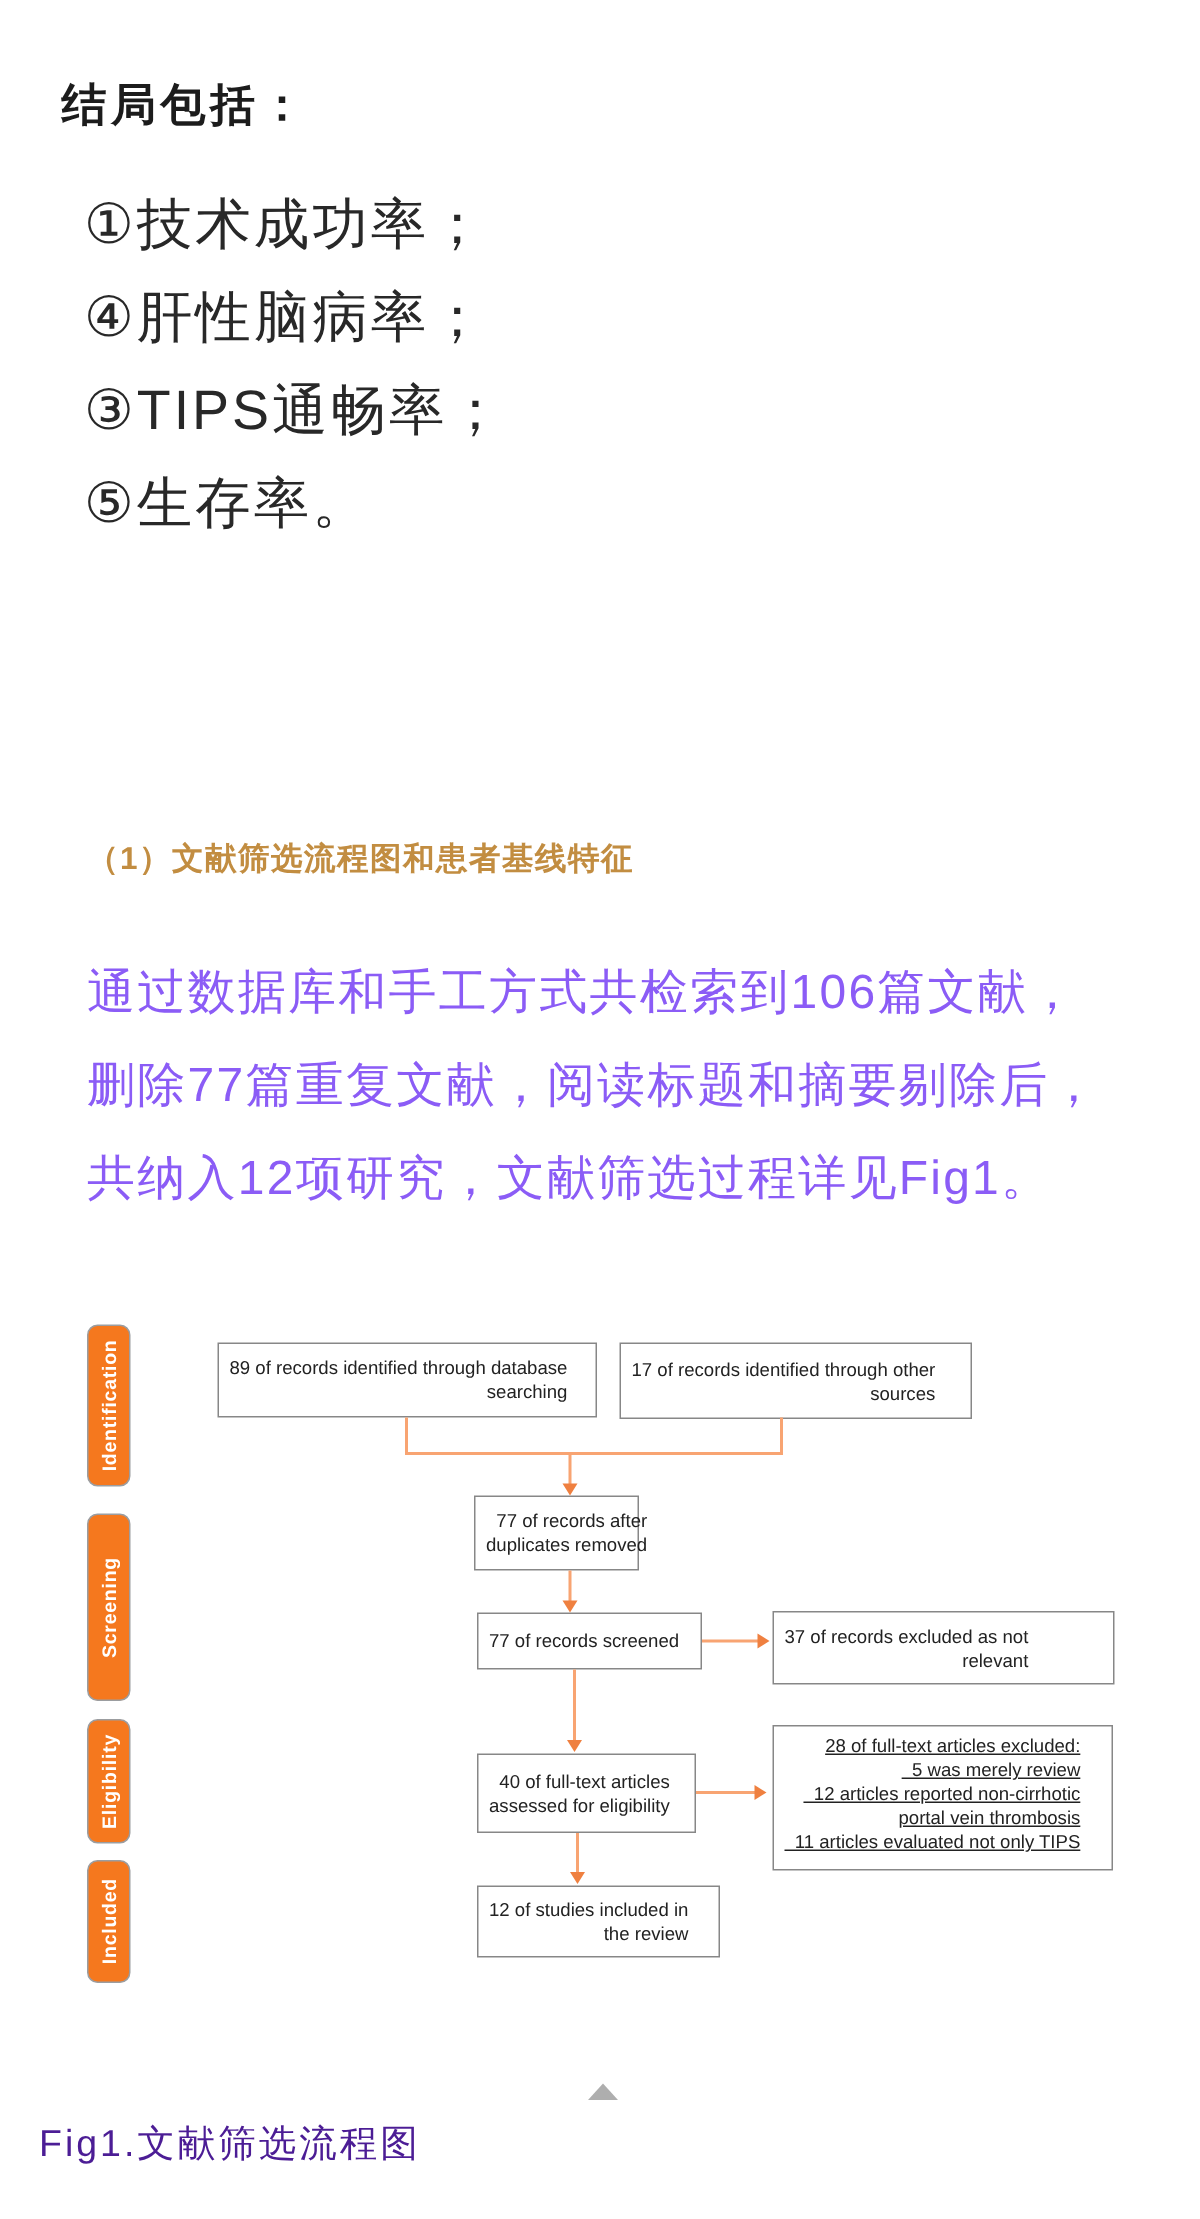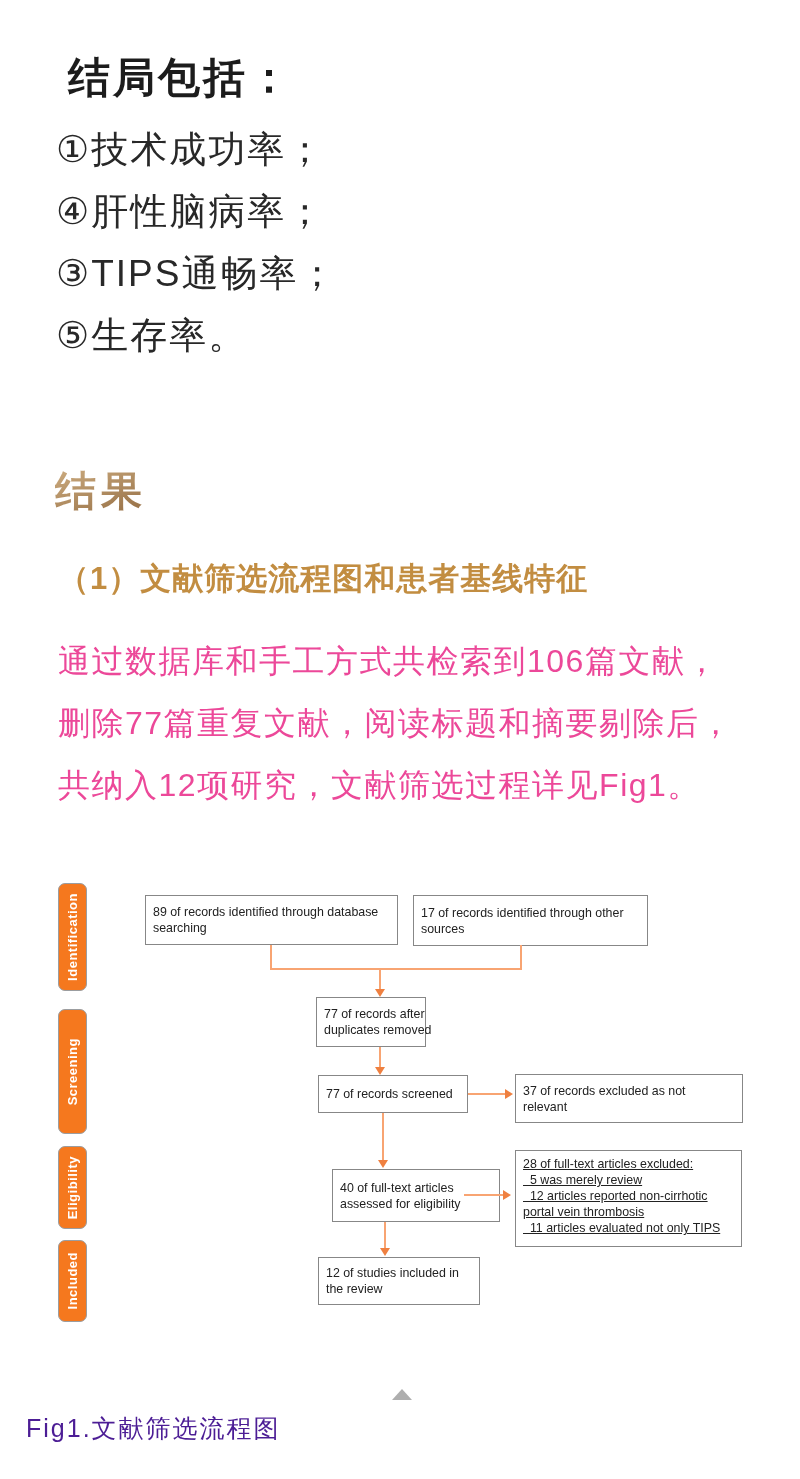--- a/index.html
+++ b/index.html
@@ -2,22 +2,22 @@
 <html lang="zh" style="--stage-orange: #f5781e; --connector: #f8a472; --arrow: #ef8040; --box-border: #878787; --gold-light: #c9a87c; --gold-dark: #9a744a; --subheading-gold: #c28d41;"><head>
 <meta charset="utf-8">
 <style>
   html,body { margin:0; padding:0; background:#ffffff; }
   .page {
     position:relative; width:800px; height:1479px; background:#ffffff;
     font-family:"Liberation Sans","DejaVu Sans",sans-serif; overflow:hidden;
   }
   
   .outcome-heading {
-    position:absolute; left:68px; top:50px;
-    font-size:42px; font-weight:700; color:#1c1c1c; letter-spacing:3px;
+    position:absolute; left:41px; top:50px;
+    font-size:30px; font-weight:700; color:#1c1c1c; letter-spacing:3px;
   }
   .outcome-list {
     position:absolute; left:56px; top:130px; margin:0; padding:0; list-style:none;
   }
   .outcome-list li {
     font-size:37px; line-height:40px; margin:0 0 22px 0;
     color:#282828; letter-spacing:2px;
   }
   
   .results-heading {
@@ -27,27 +27,27 @@
     color:#a8824f;
   }
   @supports (-webkit-background-clip: text) {
     .results-heading {
       background:linear-gradient(160deg, var(--gold-light,#c9a87c) 10%, var(--gold-dark,#9a744a) 85%);
       -webkit-background-clip:text; background-clip:text; color:transparent;
     }
   }
   .results-subheading {
     position:absolute; left:58px; top:558px;
-    font-size:31px; font-weight:700; letter-spacing:1px;
+    font-size:21px; font-weight:700; letter-spacing:1px;
     color:var(--subheading-gold,#c28d41);
   }
   .paragraph {
     position:absolute; left:58px; top:630px; width:690px;
     font-size:32px; line-height:62px; letter-spacing:1.5px;
-    color:#ec4899; white-space:pre-line;
+    color:#8b5cf6; white-space:pre-line;
   }
   
   .flowchart { position:absolute; left:0; top:875px; width:800px; height:460px; }
   .stage {
     position:absolute; left:58px; width:29px;
     background:var(--stage-orange,#f5781e);
     border:1px solid #9b9da0; border-radius:7px;
     box-sizing:border-box;
     display:flex; align-items:center; justify-content:center;
   }
@@ -59,28 +59,28 @@
   .stage-identification { top:8px;   height:108px; }
   .stage-screening      { top:134px; height:125px; }
   .stage-eligibility    { top:271px; height:83px;  }
   .stage-included       { top:365px; height:82px;  }
 
   .fc-box {
     position:absolute; box-sizing:border-box;
     background:#ffffff; border:1px solid var(--box-border,#878787);
     display:flex; align-items:center;
     font-size:12.4px; line-height:16px; color:#222222;
-    padding:5px 7px; white-space:pre;
+    padding:5px 7px; white-space:pre;text-align:right;
   }
   .box-identified-db   { left:145px; top:20px;  width:253px; height:50px; }
   .box-identified-other{ left:413px; top:20px;  width:235px; height:51px; }
   .box-duplicates      { left:316px; top:122px; width:110px; height:50px; }
   .box-screened        { left:318px; top:200px; width:150px; height:38px; }
   .box-excluded-screen { left:515px; top:199px; width:228px; height:49px; }
-  .box-fulltext        { left:332px; top:294px; width:168px; height:53px; }
+  .box-fulltext        { left:318px; top:294px; width:146px; height:53px; }
   .box-excluded-full   { left:515px; top:275px; width:227px; height:97px; align-items:flex-start;text-decoration:underline; }
   .box-included        { left:318px; top:382px; width:162px; height:48px; }
 
   .conn { position:absolute; background:var(--connector,#f8a472); }
   .conn-v { width:2px; }
   .conn-h { height:2px; }
   .arrow-down {
     position:absolute; width:0; height:0;
     border-left:5px solid transparent; border-right:5px solid transparent;
     border-top:8px solid var(--arrow,#ef8040);
@@ -108,21 +108,20 @@
 
   <div class="outcome-heading">结局包括：</div>
 
   <ul class="outcome-list">
     <li>①技术成功率；</li>
     <li>④肝性脑病率；</li>
     <li>③TIPS通畅率；</li>
     <li>⑤生存率。</li>
   </ul>
 
-  <div class="results-heading">结果</div>
 
   <div class="results-subheading">（1）文献筛选流程图和患者基线特征</div>
 
   <div class="paragraph">通过数据库和手工方式共检索到106篇文献，
 删除77篇重复文献，阅读标题和摘要剔除后，
 共纳入12项研究，文献筛选过程详见Fig1。</div>
 
   <div class="flowchart">
 
     <div class="stage stage-identification">

